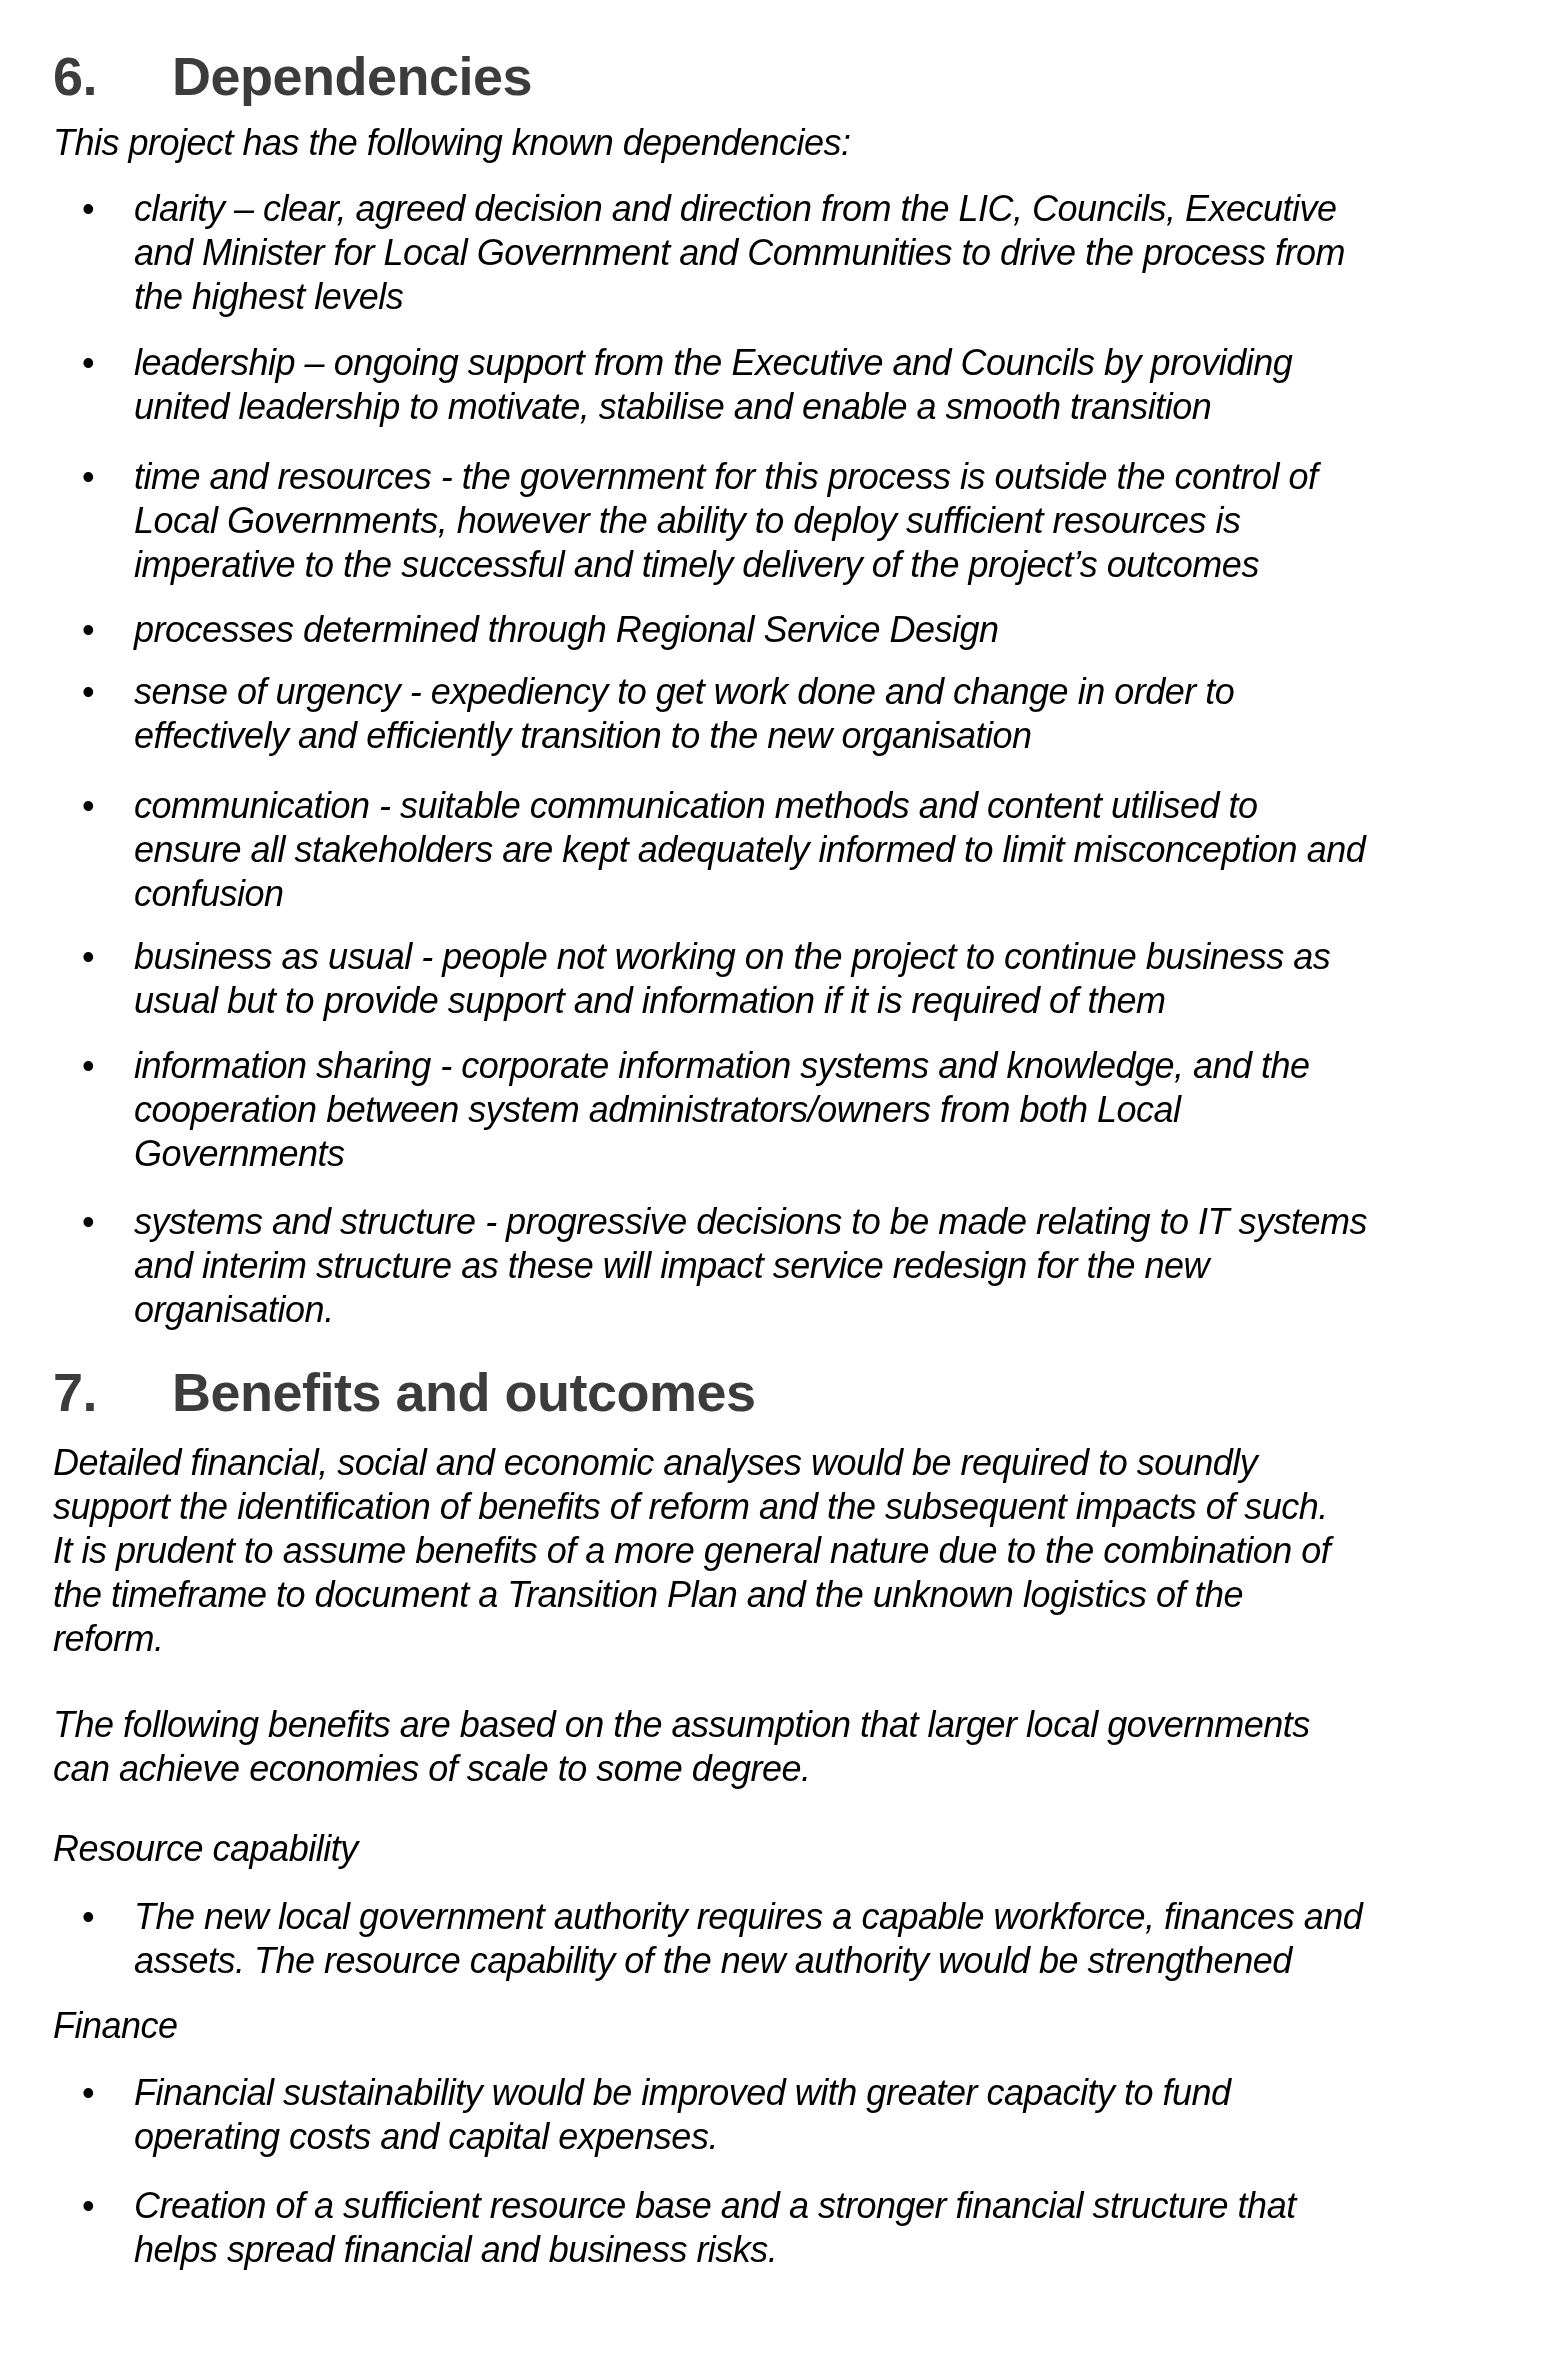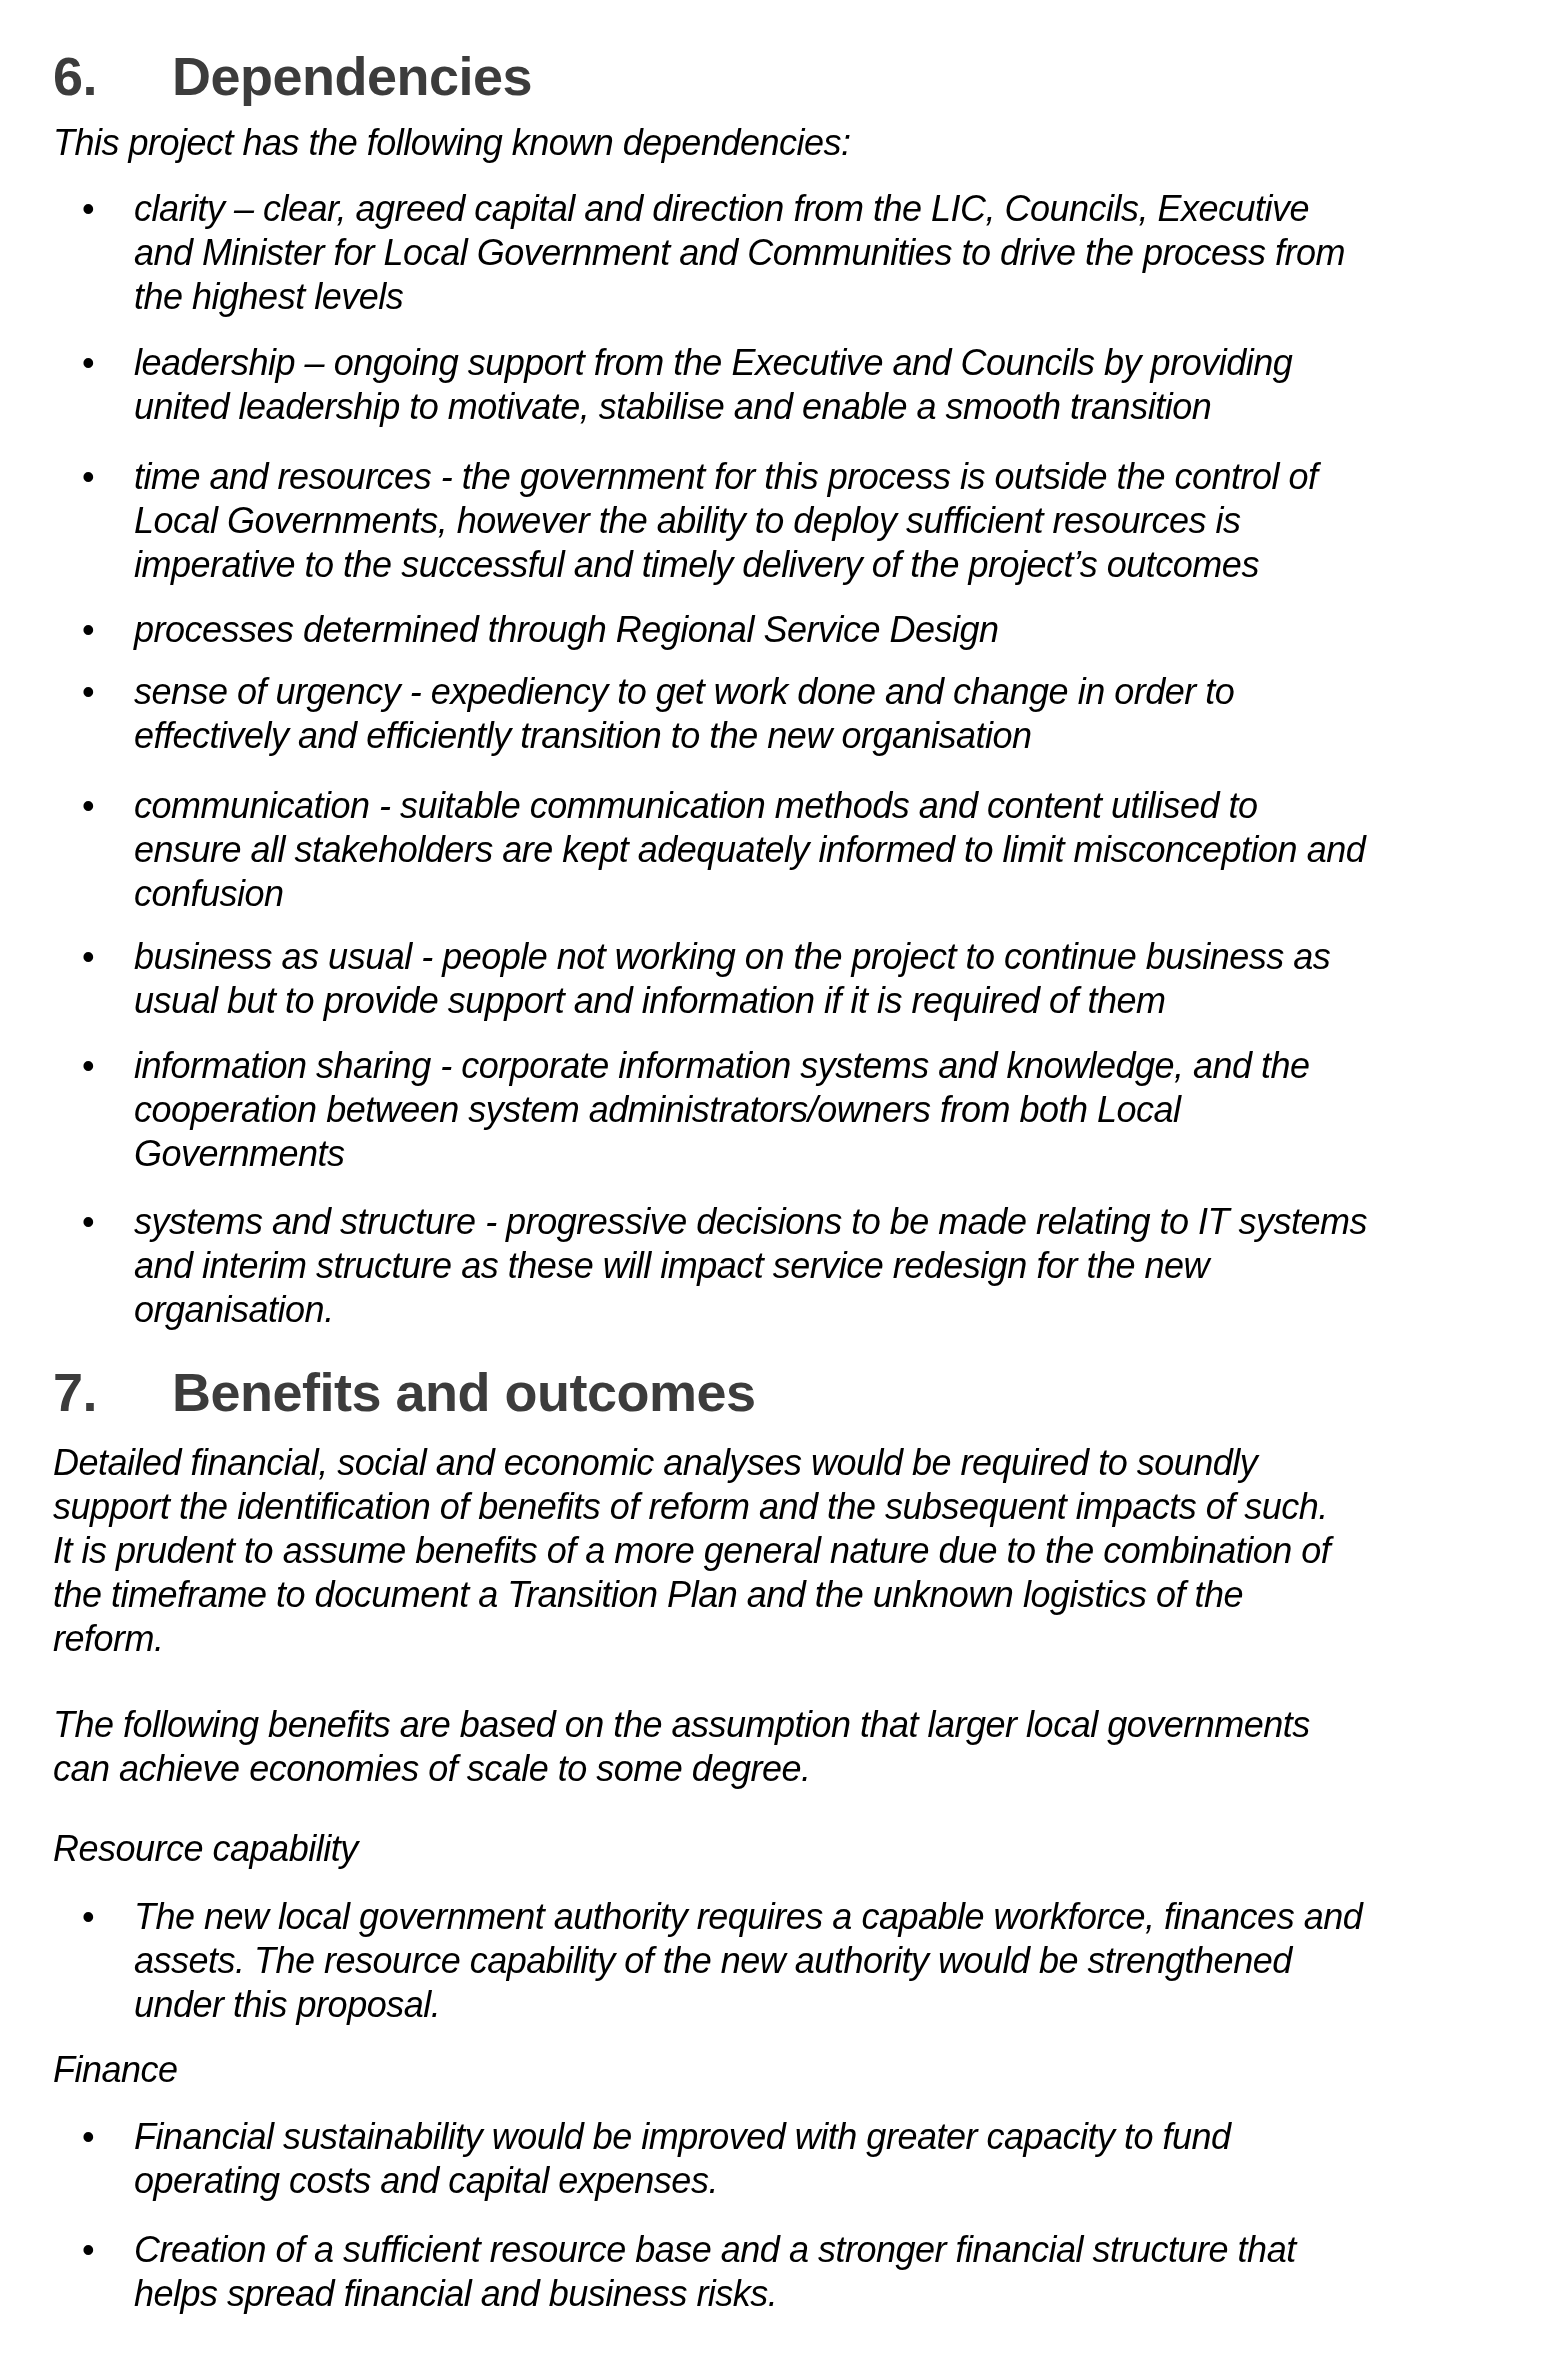--- a/index.html
+++ b/index.html
@@ -48,21 +48,21 @@
     <span class="hnum">6.</span>
     <span class="htitle">Dependencies</span>
   </h1>
 
   <p class="para" style="margin-top:13.4px">
     <span class="line">This project has the following known dependencies:</span>
   </p>
 
   <ul class="bullets">
     <li class="bullet" style="margin-top:22px">
-      <div class="line">clarity – clear, agreed capital and direction from the LIC, Councils, Executive</div>
+      <div class="line">clarity – clear, agreed decision and direction from the LIC, Councils, Executive</div>
       <div class="line">and Minister for Local Government and Communities to drive the process from</div>
       <div class="line">the highest levels</div>
     </li>
     <li class="bullet" style="margin-top:22px">
       <div class="line">leadership – ongoing support from the Executive and Councils by providing</div>
       <div class="line">united leadership to motivate, stabilise and enable a smooth transition</div>
     </li>
     <li class="bullet" style="margin-top:26px">
       <div class="line">time and resources - the government for this process is outside the control of</div>
       <div class="line">Local Governments, however the ability to deploy sufficient resources is</div>
@@ -117,21 +117,20 @@
   <p></p>
 
   <p class="sublabel" style="margin-top:25px">
     <span class="line">Resource capability</span>
   </p>
 
   <ul class="bullets">
     <li class="bullet" style="margin-top:24px">
       <div class="line">The new local government authority requires a capable workforce, finances and</div>
       <div class="line">assets. The resource capability of the new authority would be strengthened</div>
-      <div class="line">under this proposal.</div>
     </li>
   </ul>
 
   <p class="sublabel" style="margin-top:21px">
     <span class="line">Finance</span>
   </p>
 
   <ul class="bullets">
     <li class="bullet" style="margin-top:23px">
       <div class="line">Financial sustainability would be improved with greater capacity to fund</div>

